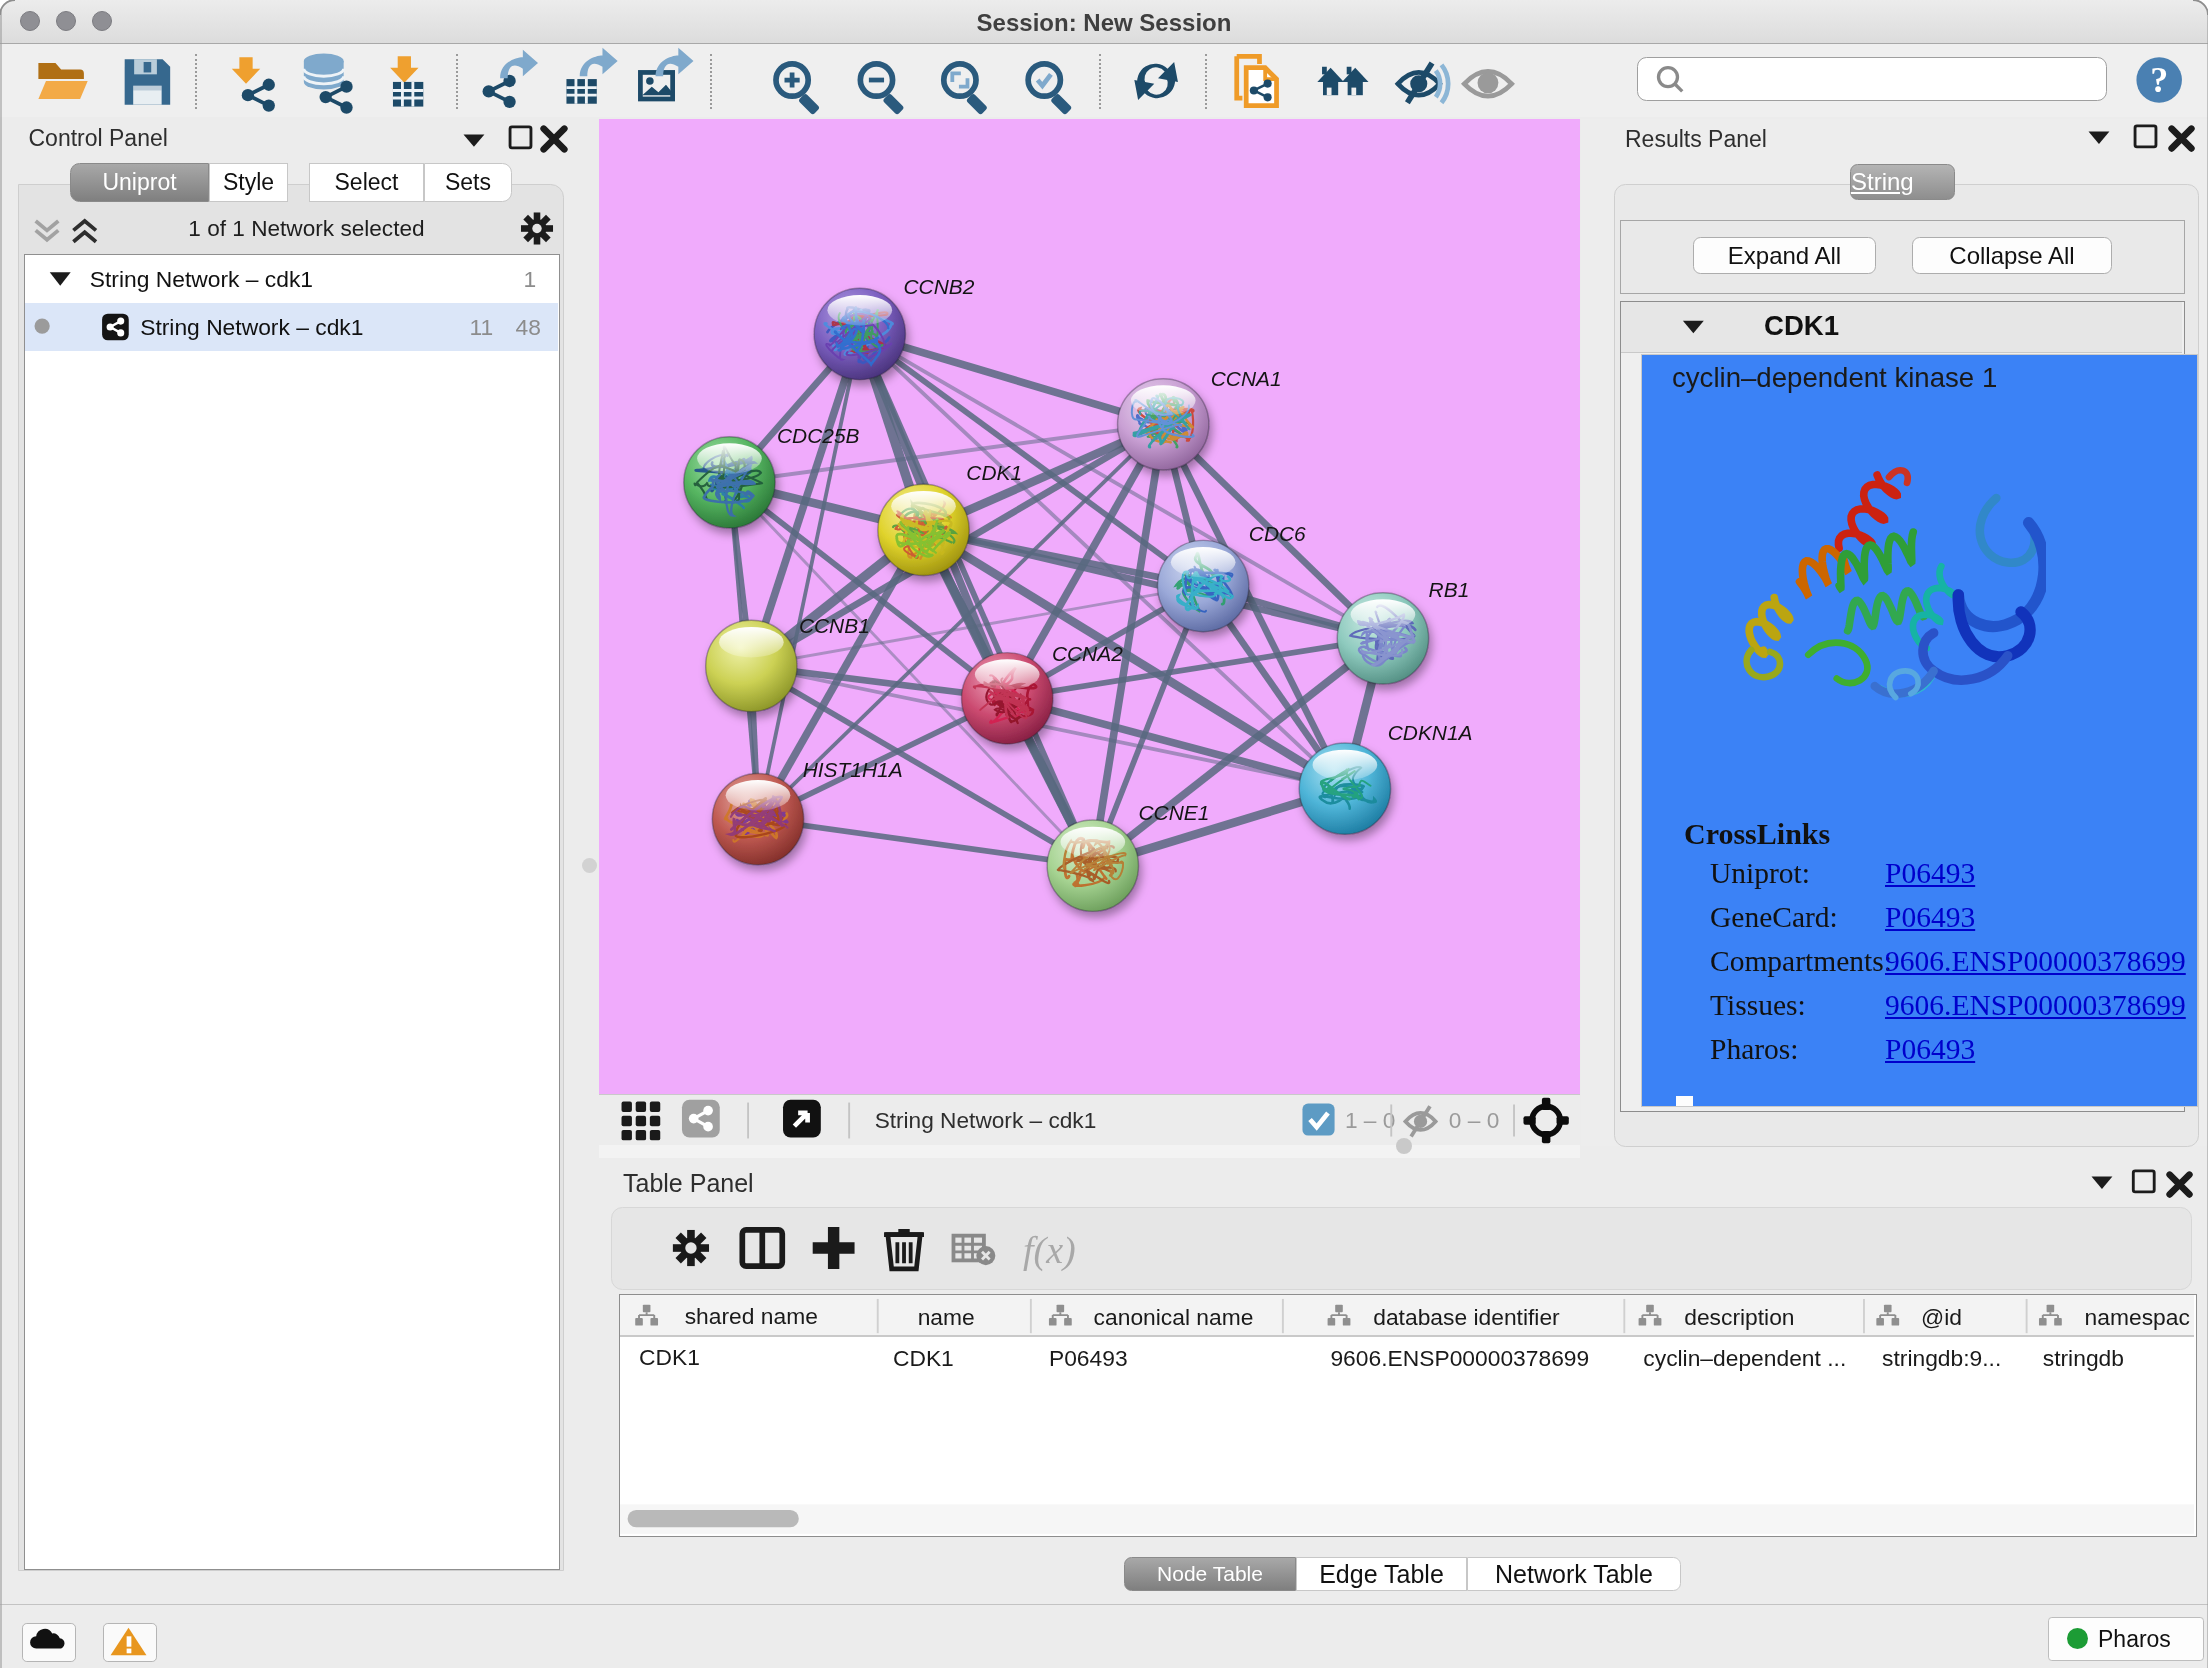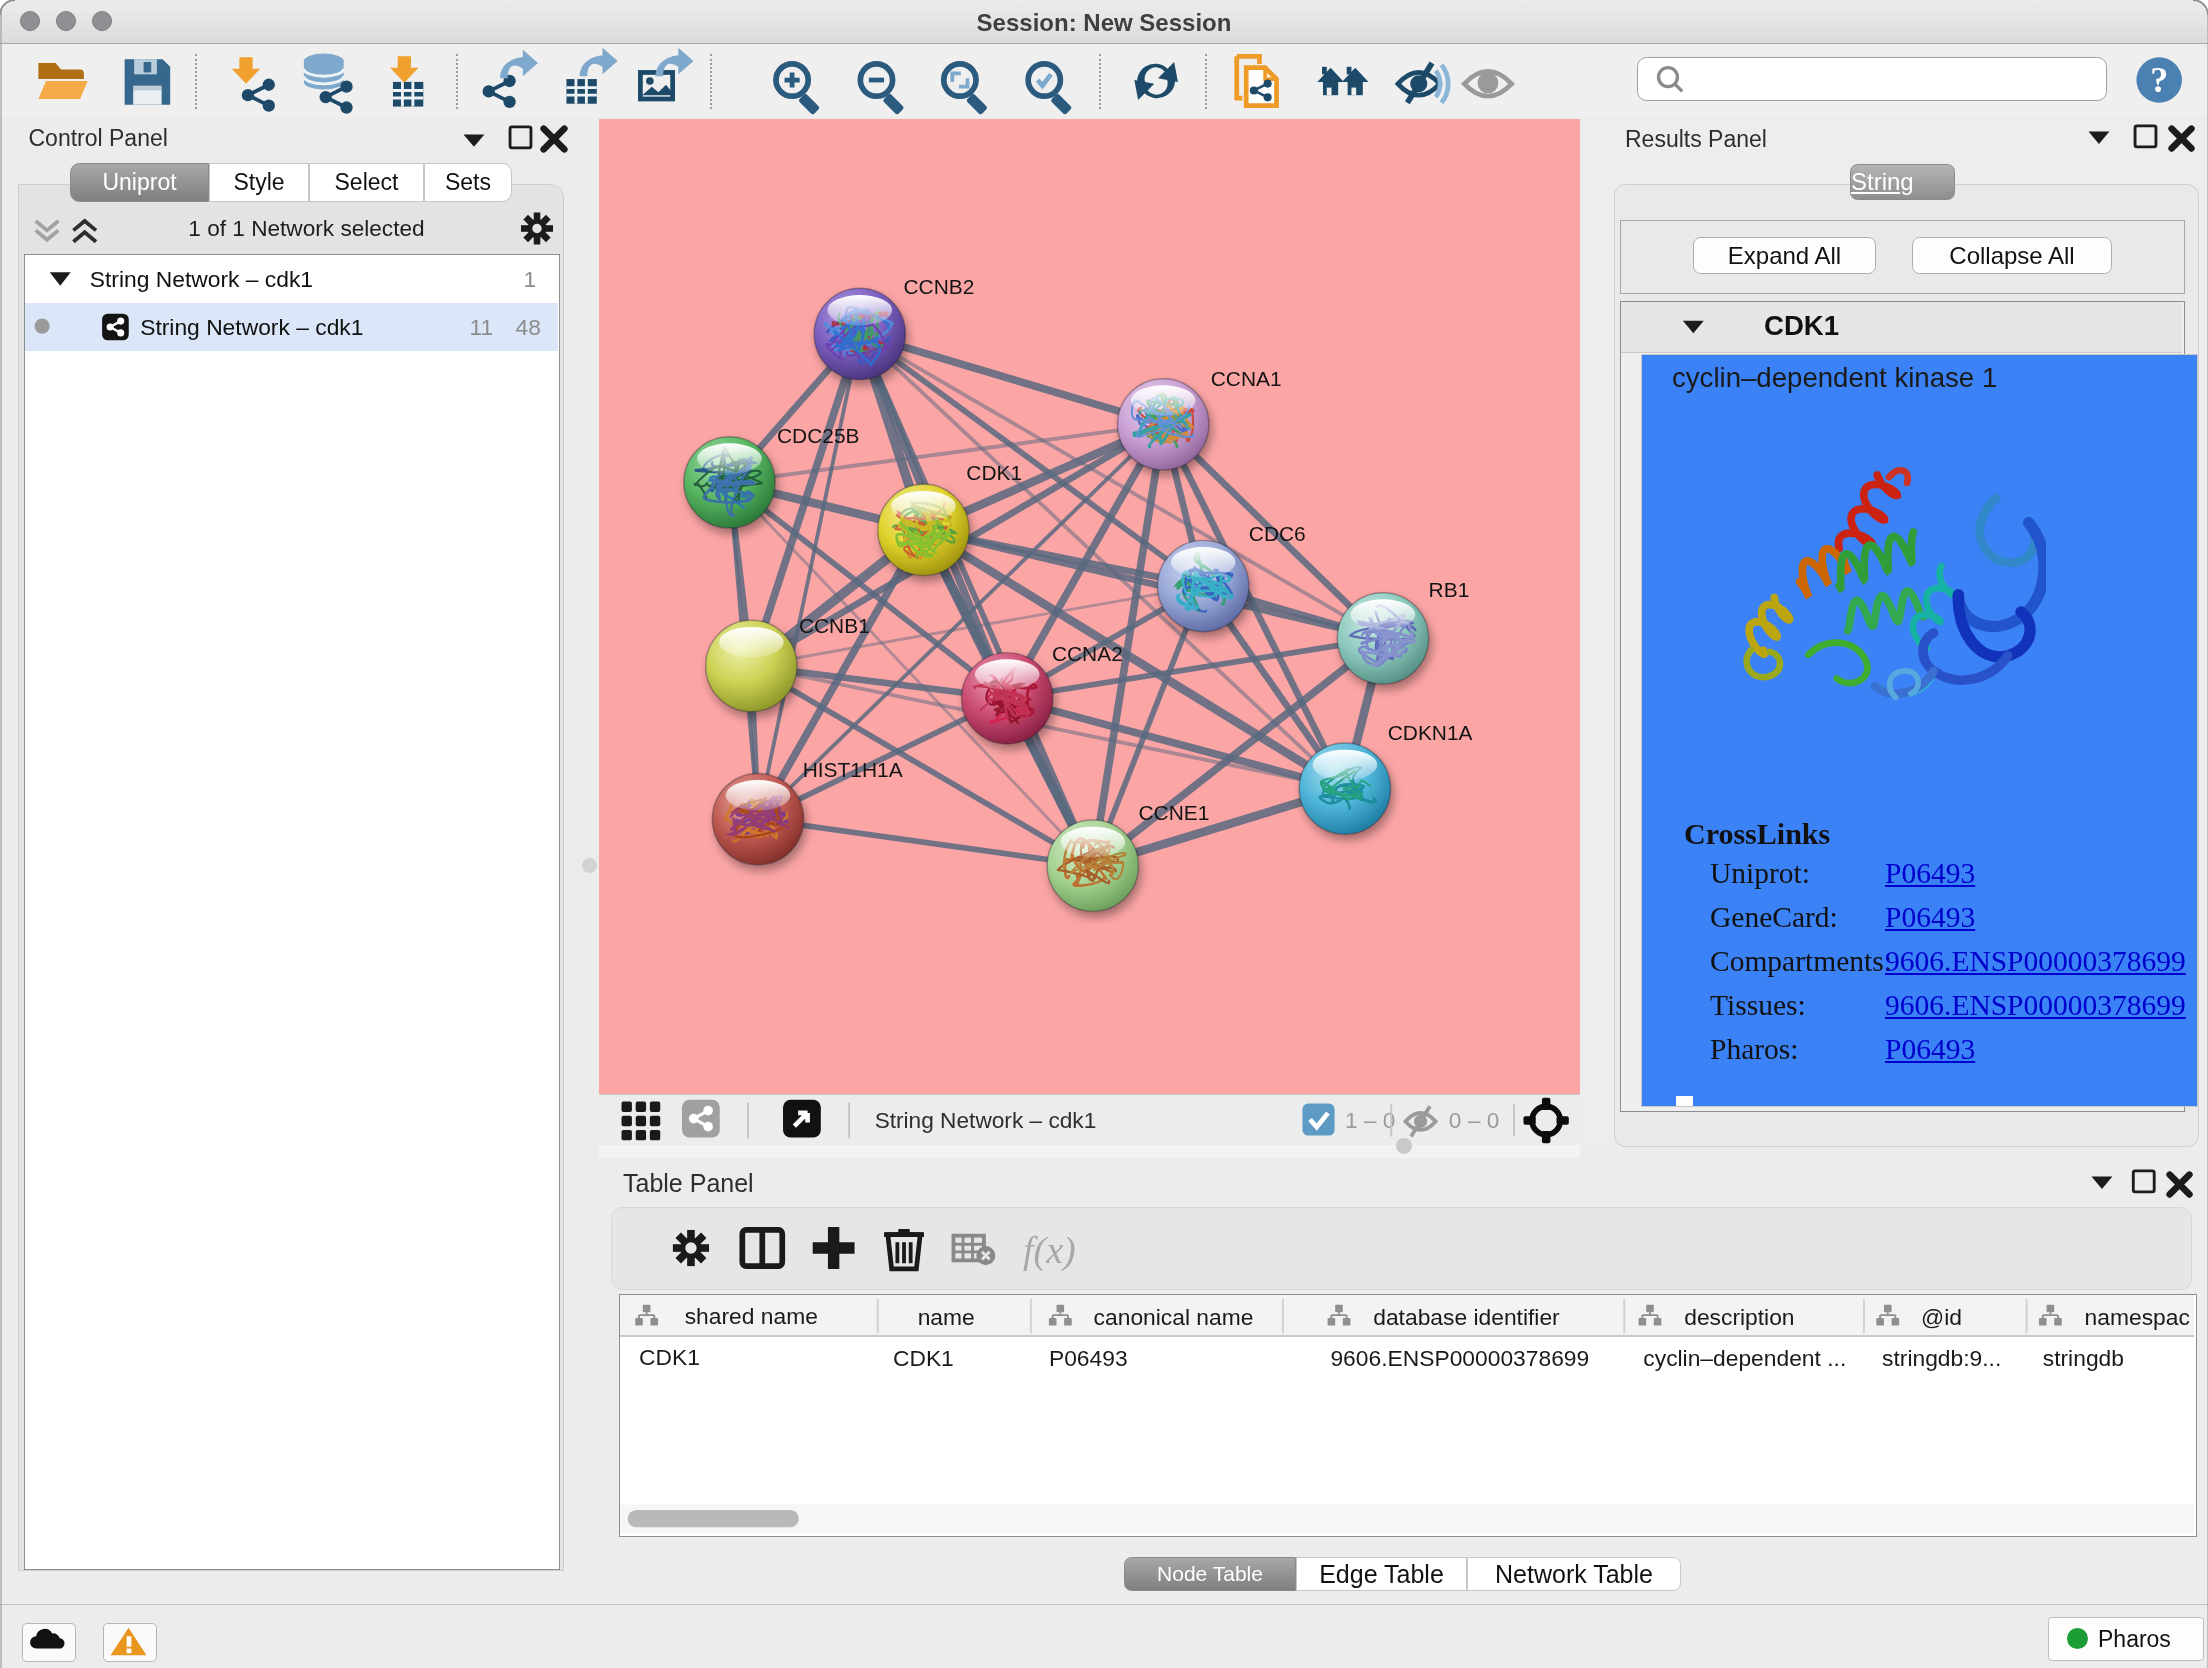--- a/index.html
+++ b/index.html
@@ -30,21 +30,21 @@
 #cp-tabs { position:absolute; left:70px; top:163px; height:39px; }
 .tab { position:absolute; top:0; height:39px; border:1px solid #c7c7c7; background:#fff;
   color:#111; font-size:23px; text-align:center; line-height:37px; }
 .tabsel { background:linear-gradient(#a8a8a8,#7f7f7f); color:#fff; border-color:#8a8a8a; }
 #cp-inner { position:absolute; left:18px; top:184px; width:546px; height:1387px;
   background:#e3e3e3; border:1px solid #cecece; border-radius:0 13.3px 0 0; }
 #cp-list { position:absolute; left:24px; top:254px; width:536px; height:1316px;
   background:#fff; border:1.9px solid #8f8f8f; }
 
 
-#netview { left:599px; top:119px; width:981px; height:1158px; background:#fca5a5; }
+#netview { left:599px; top:119px; width:981px; height:1158px; background:#f0abfc;font-style:italic; }
 #netstatus { left:599px; top:1094px; width:981px; height:51px; background:#ececec;
   border-top:1px solid #c9c9c9; }
 #netsplit { left:599px; top:1145px; width:981px; height:13.3px; background:#f3f3f3; }
 
 
 #rpanel { left:1581px; top:119px; width:628px; height:1027px; background:#ededed; }
 
 
 #tpanel { left:578px; top:1158px; width:1630px; height:445px; background:#ececec; }
 
@@ -211,21 +211,21 @@
 </div>
 
 
 <div class="abs" id="mainbg"></div>
 
 
 <div class="abs paneltitle" style="left:28.5px; top:125px;">Control Panel</div>
 <div class="abs" id="cp-inner"></div>
 <div class="abs" id="cp-tabs">
   <div class="tab tabsel" style="left:0; width:139px; border-radius:9.5px 0 0 9.5px;">Uniprot</div>
-  <div class="tab" style="left:139px; width:100px;">Style</div>
+  <div class="tab" style="left:139px; width:79px;">Style</div>
   <div class="tab" style="left:239px; width:115px;">Select</div>
   <div class="tab" style="left:354px; width:88px; border-radius:0 9.5px 9.5px 0;">Sets</div>
 </div>
 <svg class="abs" width="95" height="28.5" style="left:454px; top:125px;" viewBox="0 0 100 30">
   <path d="M10 10 l11 13 11 -13 z" fill="#1c1c1c"></path>
   <rect x="59" y="2" width="22" height="22" fill="none" stroke="#1c1c1c" stroke-width="3" rx="2"></rect>
 </svg>
 <svg class="abs" width="32" height="32" style="left:538px; top:123px;" viewBox="0 0 34 34">
   <path d="M6 6 L28 28 M28 6 L6 28" stroke="#1c1c1c" stroke-width="7" stroke-linecap="round"></path>
 </svg>

